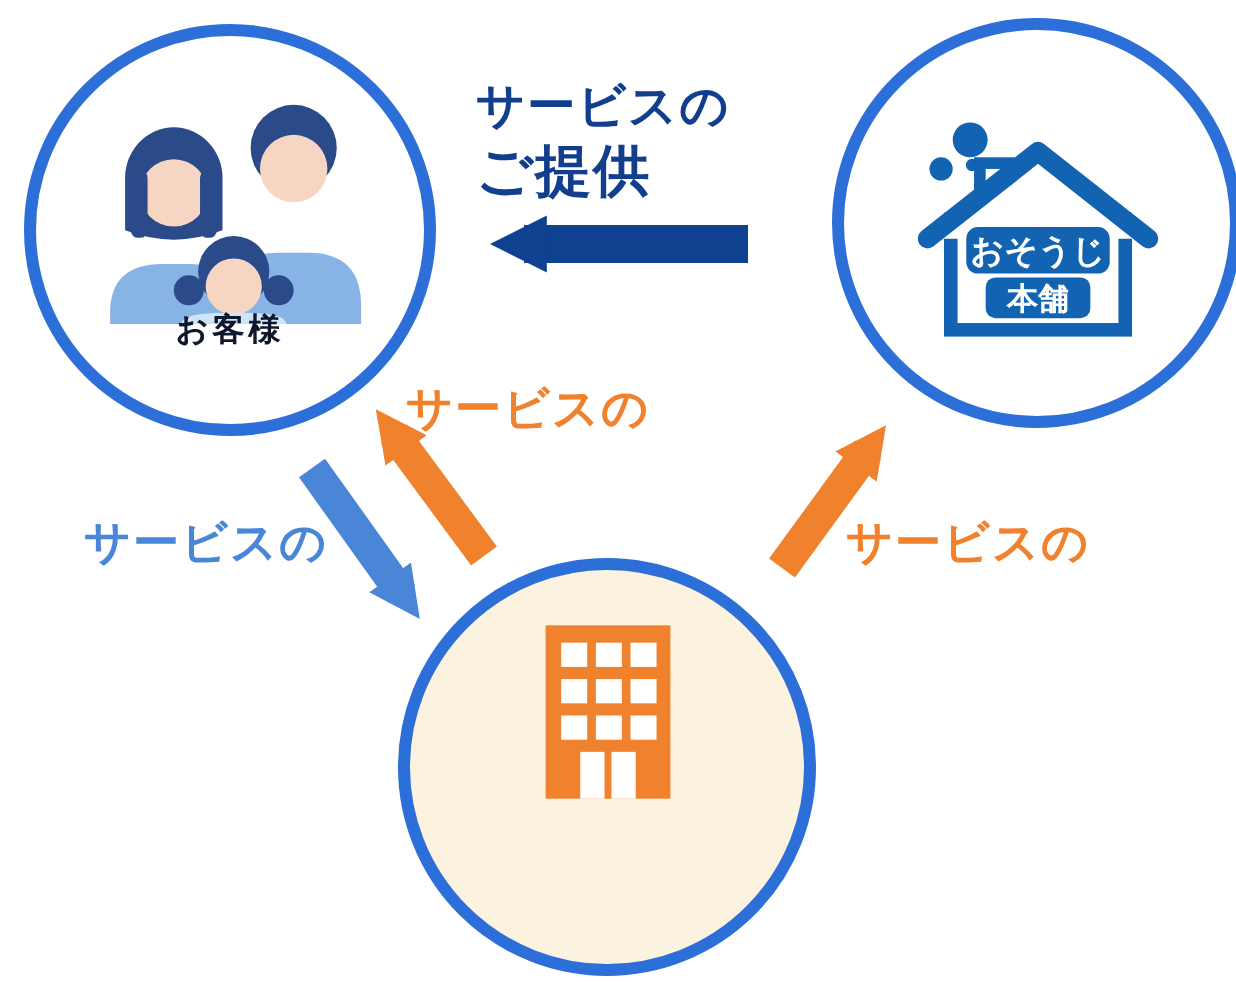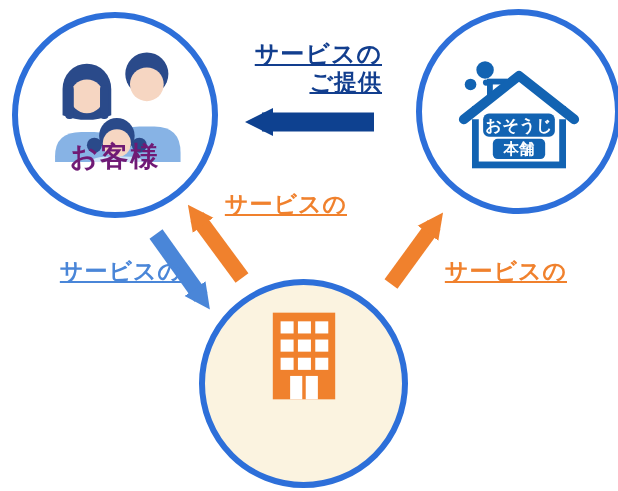--- a/index.html
+++ b/index.html
@@ -11,32 +11,32 @@
     position:absolute;border-radius:50%;box-sizing:border-box;
     border:6px solid #2d6fd9;background:#ffffff;
   }
   .circle-customer{left:12px;top:12px;width:206px;height:206px;}
   .circle-honpo{left:416px;top:9px;width:205px;height:205px;font-family:Liberation Mono, monospace;}
   .circle-partner{left:199px;top:279px;width:209px;height:209px;background:#fbf3e0;}
   .circle-label{
     position:absolute;left:0;right:0;text-align:center;
     font-weight:800;letter-spacing:2px;
   }
-  .customer-label{bottom:36px;font-size:28px;color:#701a75;}
+  .customer-label{bottom:36px;font-size:16px;color:#0f172a;}
   .partner-label{bottom:48px;font-size:23px;color:#f0812d;letter-spacing:1px;}
   .icon-wrap{position:absolute;left:0;right:0;display:flex;justify-content:center;}
   .family-wrap{top:26px;}
   .building-wrap{top:22px;}
   .logo-wrap{top:44px;}
   .arrow-layer{position:absolute;left:0;top:0;pointer-events:none;}
   .flow-label{
-    position:absolute;text-align:right;font-weight:800;line-height:1.2;
-    font-size:24px;letter-spacing:1px;white-space:nowrap;text-decoration:underline;
+    position:absolute;text-align:left;font-weight:800;line-height:1.2;
+    font-size:24px;letter-spacing:1px;white-space:nowrap;
   }
-  .flow-label .l2{font-size:23px;}
+  .flow-label .l2{font-size:28px;}
   .label-provide{left:238px;top:40px;width:144px;color:#123e8e;}
   .label-propose{left:203px;top:191px;width:144px;color:#f0812d;font-size:23px;}
   .label-order{left:42px;top:258px;width:140px;color:#4a86d8;font-size:23px;}
   .label-request{left:423px;top:258px;width:144px;color:#f0812d;font-size:23px;}
 </style>
 </head>
 <body>
 
 <div class="stage">
 

